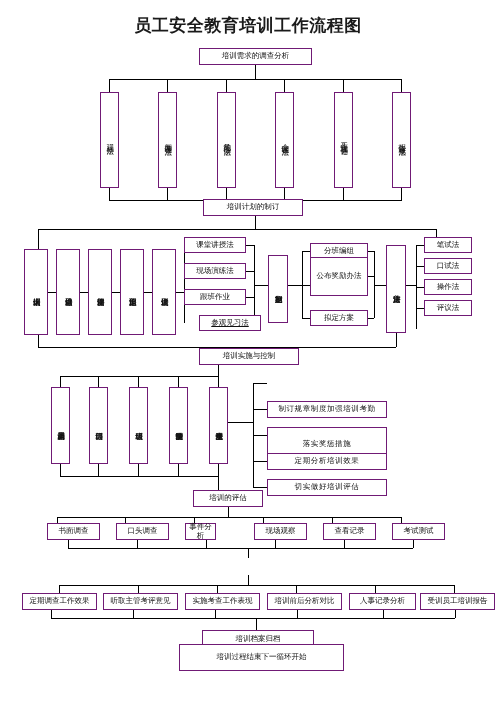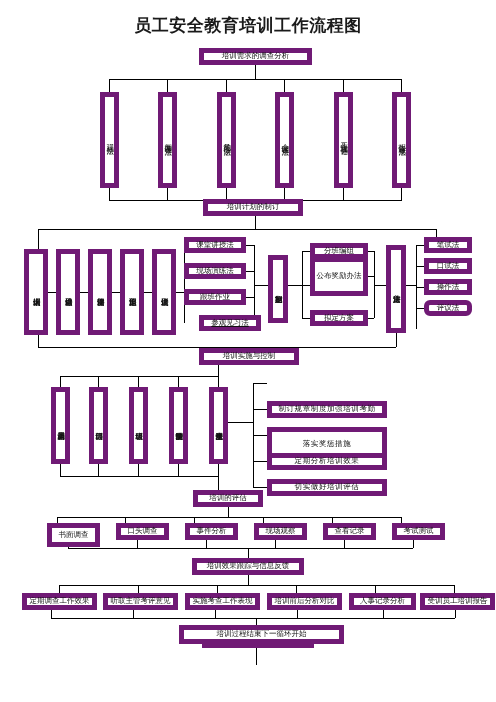--- a/index.html
+++ b/index.html
@@ -25,21 +25,21 @@
     width: 496px;
     text-align: center;
     font-size: 17px;
     font-weight: bold;
     letter-spacing: 0.5px;
     font-family: "Liberation Serif", "DejaVu Serif", serif;
   }
   .box {
     position: absolute;
     box-sizing: border-box;
-    border: 5px solid #701a75;
+    border: 1px solid #701a75;
     background: #ffffff;
     display: flex;
     align-items: center;
     justify-content: center;
     text-align: center;
     font-size: 7.5px;
     line-height: 1.15;
     color: #111111;
     padding: 0 1px;
     z-index: 3;
@@ -159,21 +159,21 @@
   <div class="ln lnh" style="left:406px; top:285px; width:10px; height:1px;"></div>
   <div class="ln lnv" style="left:416px; top:245px; height:84px;"></div>
   <div class="ln lnh" style="left:416px; top:245px; width:8px; height:1px;"></div>
   <div class="ln lnh" style="left:416px; top:266px; width:8px; height:1px;"></div>
   <div class="ln lnh" style="left:416px; top:287px; width:8px; height:1px;"></div>
   <div class="ln lnh" style="left:416px; top:308px; width:8px; height:1px;"></div>
 
   <div class="box" style="left:424px; top:237px; width:48px; height:16px;">笔试法</div>
   <div class="box" style="left:424px; top:258px; width:48px; height:16px;">口试法</div>
   <div class="box" style="left:424px; top:279px; width:48px; height:16px;">操作法</div>
-  <div class="box" style="left:424px; top:300px; width:48px; height:16px;border-radius:6px;">评议法</div>
+  <div class="box" style="left:424px; top:300px; width:48px; height:16px;">评议法</div>
 
   <div class="ln lnv" style="left:38px; top:335px; height:12px;"></div>
   <div class="ln lnv" style="left:396px; top:333px; height:14px;"></div>
   <div class="ln lnh" style="left:38px; top:347px; width:358px; height:1px;"></div>
   <div class="ln lnv" style="left:249px; top:347px; height:9px;"></div>
 
   <div class="box" style="left:199px; top:348px; width:100px; height:17px;">培训实施与控制</div>
   <div class="ln lnv" style="left:218px; top:365px; height:11px;"></div>
   <div class="ln lnh" style="left:60px; top:376px; width:158px; height:1px;"></div>
   <div class="ln lnv" style="left:60px; top:376px; height:11px;"></div>
@@ -212,37 +212,36 @@
   <div class="box" style="left:193px; top:490px; width:70px; height:17px;">培训的评估</div>
   <div class="ln lnv" style="left:228px; top:507px; height:10px;"></div>
   <div class="ln lnh" style="left:57px; top:517px; width:344px; height:1px;"></div>
   <div class="ln lnv" style="left:57px; top:517px; height:6px;"></div>
   <div class="ln lnv" style="left:125px; top:517px; height:6px;"></div>
   <div class="ln lnv" style="left:194px; top:517px; height:6px;"></div>
   <div class="ln lnv" style="left:263px; top:517px; height:6px;"></div>
   <div class="ln lnv" style="left:332px; top:517px; height:6px;"></div>
   <div class="ln lnv" style="left:401px; top:517px; height:6px;"></div>
 
-  <div class="box" style="left:47px; top:523px; width:53px; height:24px;">书面调查</div>
+  <div class="box" style="left:47px; top:523px; width:53px; height:17px;">书面调查</div>
   <div class="box" style="left:116px; top:523px; width:53px; height:17px;">口头调查</div>
-  <div class="box" style="left:185px; top:523px; width:53px; height:17px;">事件分析</div>
+  <div class="box" style="left:185px; top:523px; width:31px; height:17px;">事件分析</div>
   <div class="box" style="left:254px; top:523px; width:53px; height:17px;">现场观察</div>
   <div class="box" style="left:323px; top:523px; width:53px; height:17px;">查看记录</div>
   <div class="box" style="left:392px; top:523px; width:53px; height:17px;">考试测试</div>
 
   <div class="ln lnv" style="left:68px; top:540px; height:8px;"></div>
   <div class="ln lnv" style="left:137px; top:540px; height:8px;"></div>
   <div class="ln lnv" style="left:206px; top:540px; height:8px;"></div>
   <div class="ln lnv" style="left:275px; top:540px; height:8px;"></div>
   <div class="ln lnv" style="left:344px; top:540px; height:8px;"></div>
   <div class="ln lnv" style="left:413px; top:540px; height:8px;"></div>
   <div class="ln lnh" style="left:68px; top:548px; width:345px; height:1px;"></div>
   <div class="ln lnv" style="left:248px; top:548px; height:10px;"></div>
 
-  <div class="box" style="left:192px; top:558px; width:112px; height:17px;">培训效果跟踪与信息反馈</div>
   <div class="ln lnv" style="left:248px; top:575px; height:10px;"></div>
   <div class="ln lnh" style="left:59px; top:585px; width:395px; height:1px;"></div>
   <div class="ln lnv" style="left:59px; top:585px; height:8px;"></div>
   <div class="ln lnv" style="left:138px; top:585px; height:8px;"></div>
   <div class="ln lnv" style="left:217px; top:585px; height:8px;"></div>
   <div class="ln lnv" style="left:296px; top:585px; height:8px;"></div>
   <div class="ln lnv" style="left:375px; top:585px; height:8px;"></div>
   <div class="ln lnv" style="left:454px; top:585px; height:8px;"></div>
 
   <div class="box" style="left:22px; top:593px; width:75px; height:17px;">定期调查工作效果</div>
@@ -257,15 +256,15 @@
   <div class="ln lnv" style="left:215px; top:610px; height:8px;"></div>
   <div class="ln lnv" style="left:297px; top:610px; height:8px;"></div>
   <div class="ln lnv" style="left:383px; top:610px; height:8px;"></div>
   <div class="ln lnv" style="left:455px; top:610px; height:8px;"></div>
   <div class="ln lnh" style="left:51px; top:618px; width:404px; height:1px;"></div>
   <div class="ln lnv" style="left:256px; top:618px; height:12px;"></div>
 
   <div class="box" style="left:202px; top:630px; width:112px; height:18px;">培训档案归档</div>
   <div class="ln lnv" style="left:256px; top:648px; height:17px;"></div>
 
-  <div class="box" style="left:179px; top:625px; width:165px; height:19px;">培训过程结束下一循环开始</div>
+  <div class="box" style="left:179px; top:644px; width:165px; height:27px;">培训过程结束下一循环开始</div>
 
 </div>
 
 </body></html>

